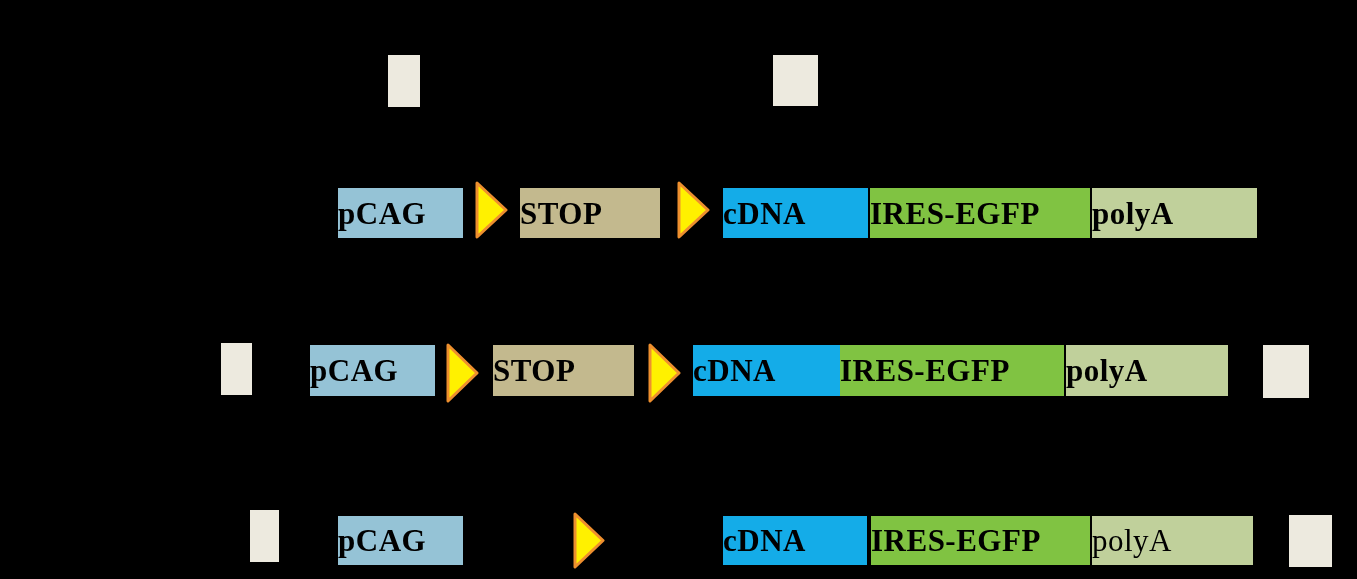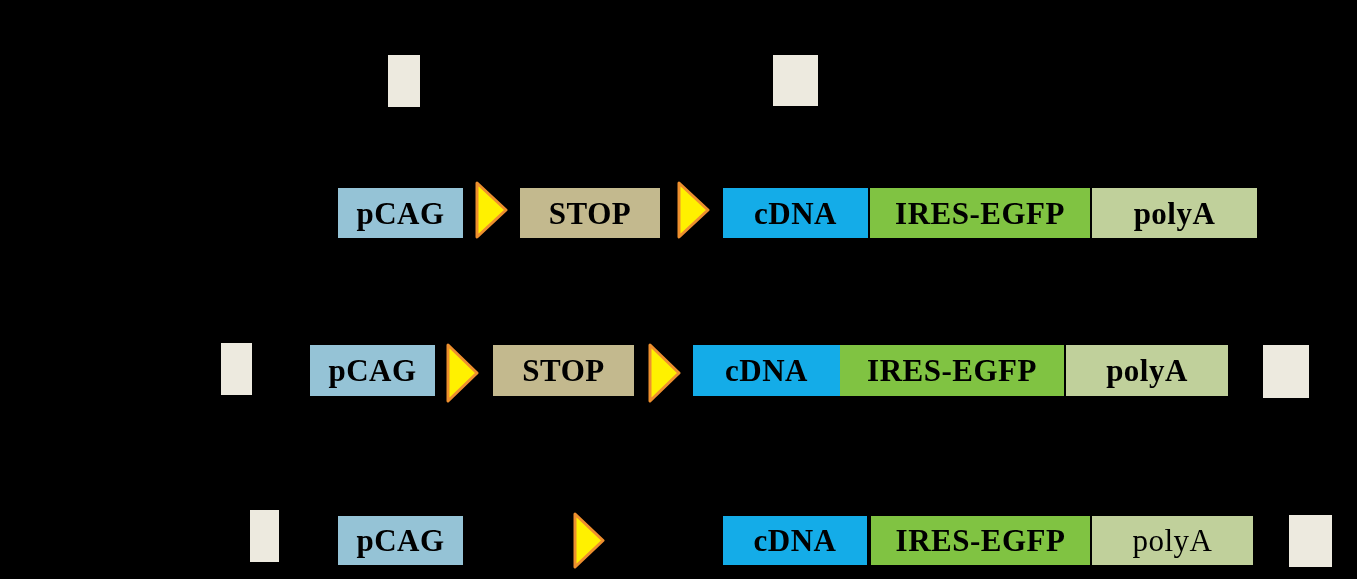--- a/index.html
+++ b/index.html
@@ -11,21 +11,21 @@
     position: relative;
     width: 1357px;
     height: 579px;
     overflow: hidden;
     font-family: "Liberation Serif", "DejaVu Serif", serif;
   }
   .box {
     position: absolute;
     display: flex;
     align-items: center;
-    justify-content: center;
+    justify-content: flex-start;
     box-sizing: border-box;
   }
   .box .label {
     font-size: 31px;
     line-height: 1;
     color: #000;
     letter-spacing: 0.5px;
     white-space: nowrap;
   }
   .bold .label { font-weight: 700; }

